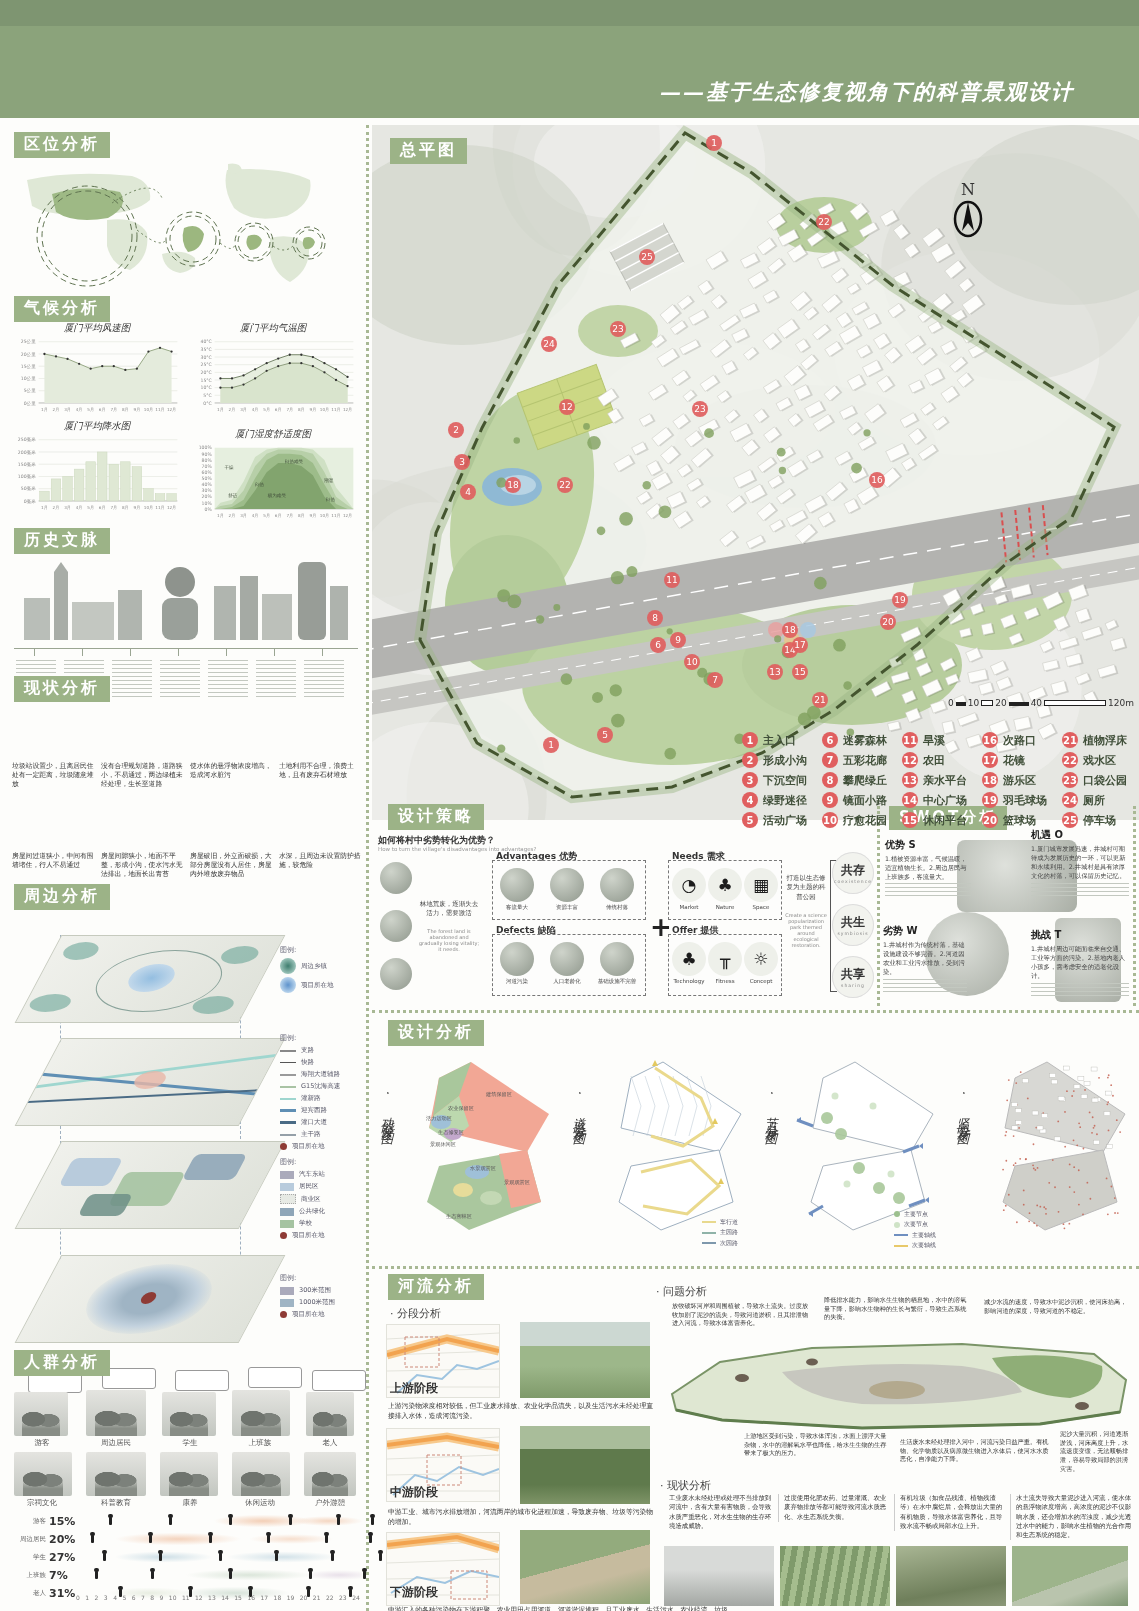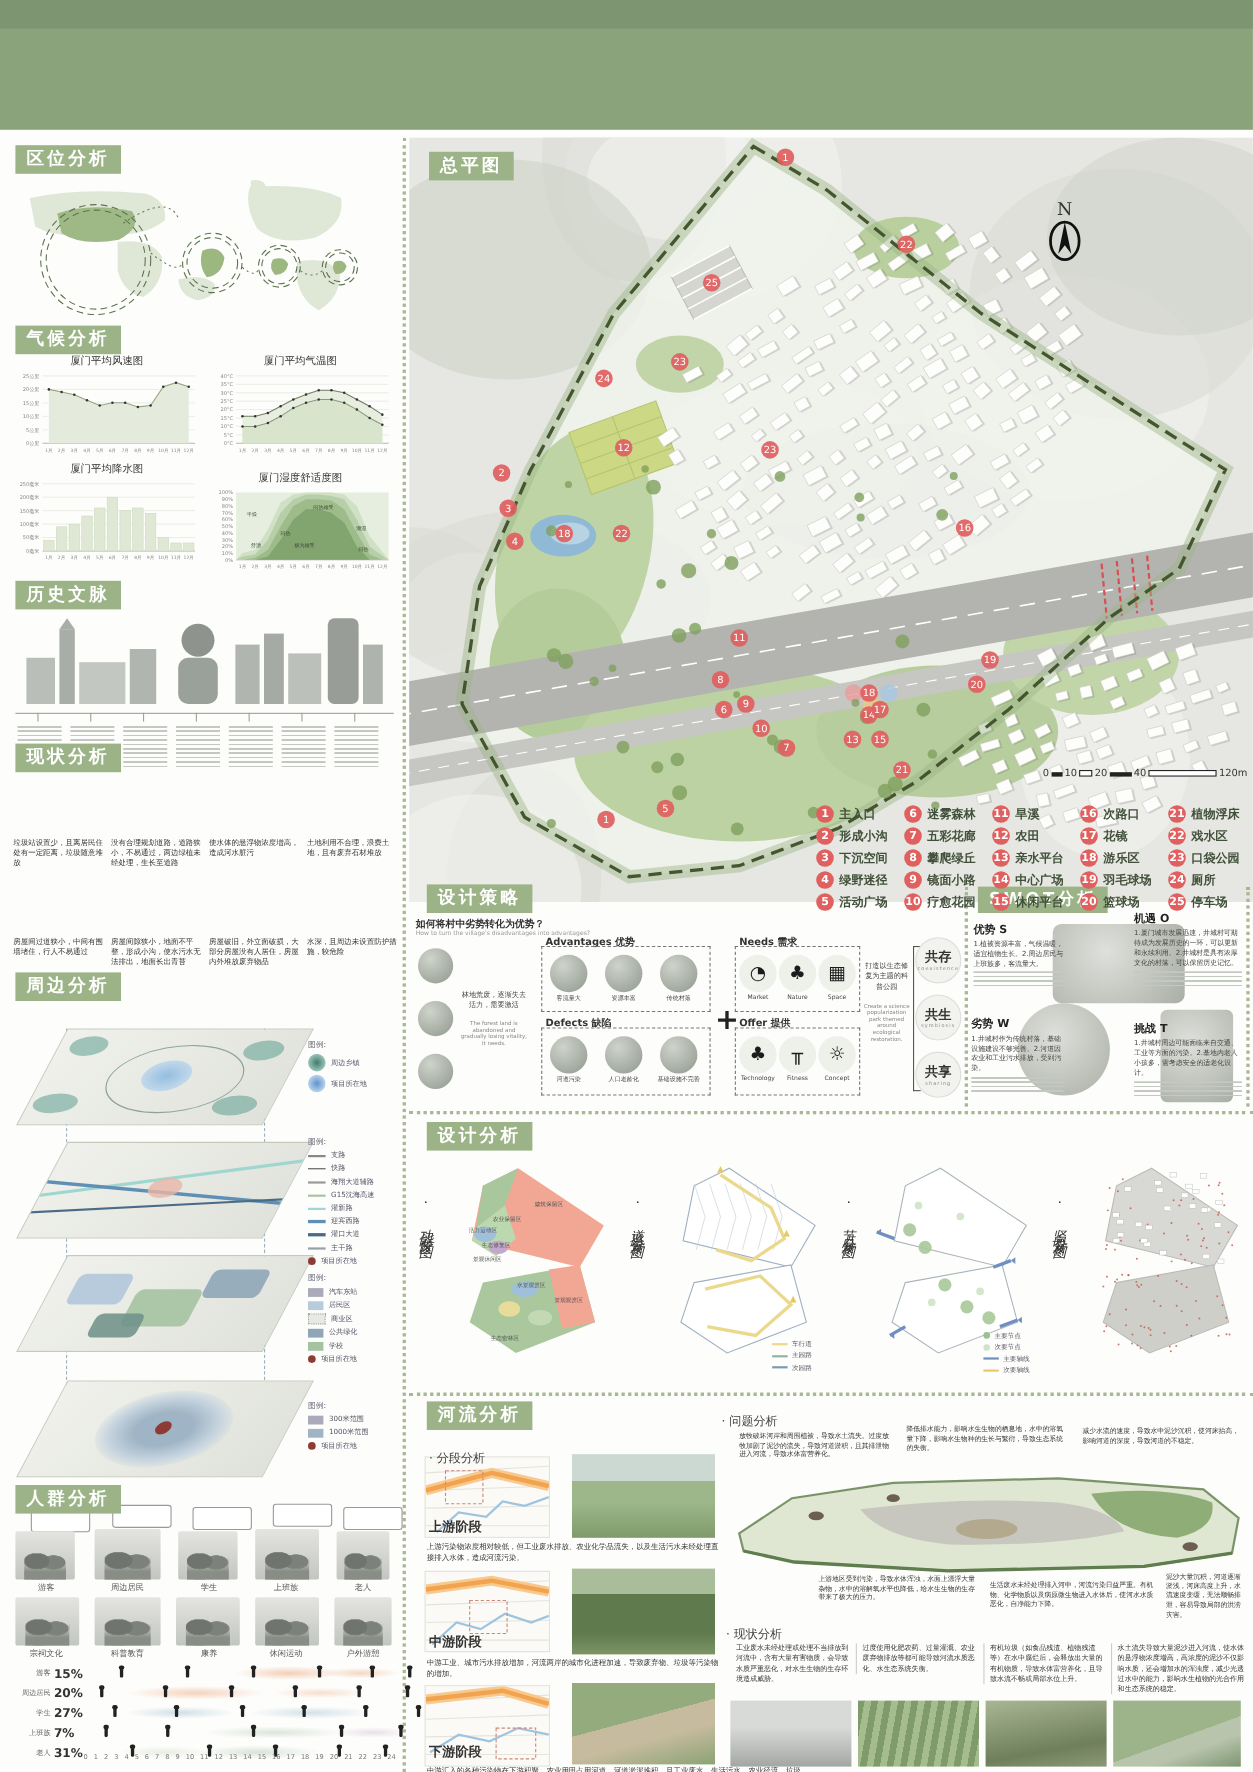--- a/index.html
+++ b/index.html
@@ -17,21 +17,21 @@
   .slabel{position:absolute;background:#9cb387;color:#fff;font-size:16px;font-weight:bold;
     padding:2px 10px 3px;letter-spacing:3px;z-index:5;white-space:nowrap}
   .sublabel{position:absolute;font-size:11px;font-weight:normal;color:#444;z-index:5;white-space:nowrap}
   .dotv{position:absolute;width:0;border-left:3px dotted #a8b894}
   .doth{position:absolute;height:0;border-top:3px dotted #a8b894}
   .bp{background:repeating-linear-gradient(180deg,#c3c8c0 0 1.5px,transparent 1.5px 4px)}
   .t65{font-size:6.5px;line-height:1.45;color:#444}
   abs, .abs{position:absolute}
   
   .chart-card{position:absolute;width:170px;height:102px}
-  .chart-card .ct{font-size:9.5px;text-align:center;font-family:"DejaVu Serif",serif;color:#333;margin:0 0 1px}
+  .chart-card .ct{font-size:9.5px;text-align:center;font-family:"DejaVu Serif",serif;font-style:italic;color:#333;margin:0 0 1px}
   
   .curgrid{position:absolute;display:grid;grid-template-columns:repeat(4,1fr);gap:6px}
   .curgrid .cell .photo{width:100%;height:54px}
   .curgrid .cell .cap{font-size:6.8px;line-height:1.35;color:#333;margin-top:2px;height:28px;overflow:hidden}
   
   .layer{position:absolute;width:222px;height:86px;transform:skewX(-28deg);
     background:linear-gradient(120deg,#f0f1ec,#dfe2da);border:1px solid #c6cabe;overflow:hidden}
   .lblob{position:absolute;border-radius:50%}
   .lgitem{display:flex;align-items:center;gap:5px;margin:3px 0;font-size:6.5px;color:#556}
   .chipline{display:inline-block;width:16px;height:2px;background:#888}
@@ -120,20 +120,21 @@
   .sp4{background:linear-gradient(160deg,#9db48b 0 55%,#b9c4ad 55% 70%,#7d9672)}
   .tl-tick{position:absolute;top:0;width:1px;height:8px;background:#9aa592}
 </style>
 </head>
 <body>
 
 <div class="poster">
 
   <div class="hdr">
     <div class="hdr-top"></div>
+    <div class="sub">——基于生态修复视角下的科普景观设计</div>
   </div>
 
   <div class="dotv" style="left:366px;top:125px;height:1486px"></div>
 
   <div class="slabel" style="left:14px;top:132px">区位分析</div>
   <svg class="abs" style="left:12px;top:158px" width="348" height="132" viewBox="0 0 348 132">
     <g fill="#dfe8d6">
       <path d="M15,22 Q60,12 120,18 Q140,24 138,42 Q120,58 80,55 Q40,60 20,48 Z"></path>
       <path d="M95,62 Q125,58 135,75 Q138,100 118,112 Q100,108 95,88 Z"></path>
       <path d="M150,96 Q172,90 183,100 Q185,112 168,115 Q152,112 150,96 Z"></path>
@@ -1742,21 +1743,21 @@
           <rect x="118.46496676116482" y="84.16194475915374" width="6" height="4" fill="#fff" stroke="#b8b8b2" stroke-width="0.4"></rect>
           <rect x="74.60610984294028" y="17.32940659268266" width="6" height="4" fill="#fff" stroke="#b8b8b2" stroke-width="0.4"></rect>
           <rect x="83.12132600002053" y="40.40565153137113" width="6" height="4" fill="#fff" stroke="#b8b8b2" stroke-width="0.4"></rect>
         </svg>
     </div>
   </div>
 
   <div class="doth" style="left:372px;top:1266px;width:767px"></div>
   <div class="abs" style="left:372px;top:1270px;width:767px;height:341px">
     <div class="slabel" style="left:16px;top:4px;position:absolute">河流分析</div>
-    <div class="sublabel" style="left:18px;top:48px">· 分段分析</div>
+    <div class="sublabel" style="left:18px;top:36px">· 分段分析</div>
 
     <svg class="rmap" id="rmap0" style="left:14px;top:54px" width="112" height="72" viewBox="0 0 112 72">
         <rect x="0" y="0" width="112" height="72" fill="#fbfaf6"></rect>
         <line x1="0" y1="14" x2="112" y2="8" stroke="#e4e4dc" stroke-width="1"></line>
         <line x1="0" y1="30" x2="112" y2="26" stroke="#e4e4dc" stroke-width="1"></line>
         <line x1="0" y1="46" x2="112" y2="44" stroke="#e4e4dc" stroke-width="1"></line>
         <line x1="0" y1="62" x2="112" y2="62" stroke="#e4e4dc" stroke-width="1"></line>
         <polyline points="0,30 60,14 112,26" fill="none" stroke="#f7c98c" stroke-width="9"></polyline>
         <polyline points="0,30 60,14 112,26" fill="none" stroke="#f2a34f" stroke-width="4"></polyline>
         <polyline points="10,68 30,50 55,54 70,40 90,44 112,36" fill="none" stroke="#9ec4e0" stroke-width="2"></polyline>

